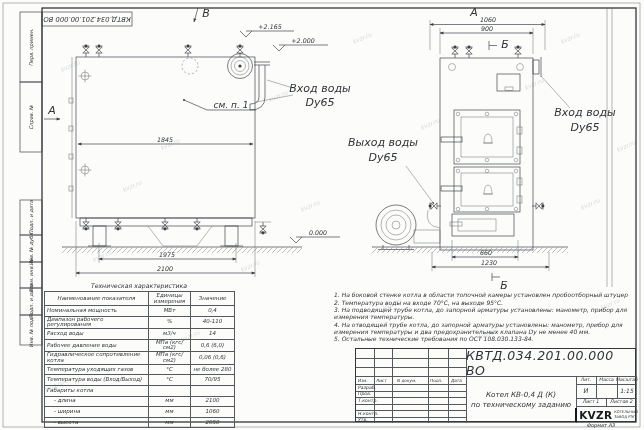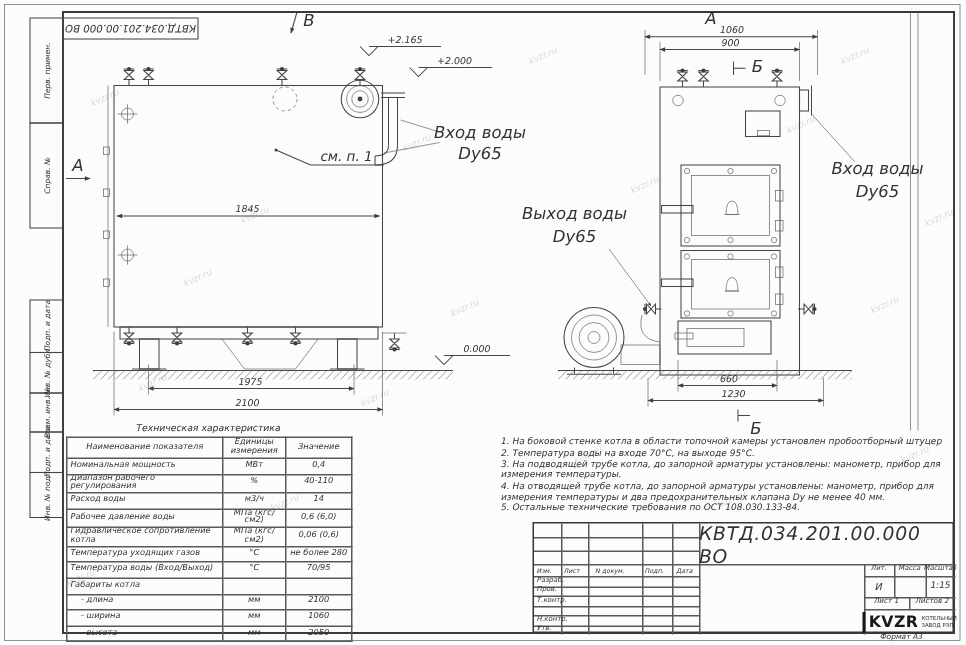--- a/index.html
+++ b/index.html
@@ -456,20 +456,24 @@
     <div class="txt" style="left:74px;top:29.5px;font-size:4.2px">Подп.</div>
     <div class="txt" style="left:95px;top:29.5px;font-size:4.2px">Дата</div>
 
     <div class="txt" style="left:2px;top:36.8px">Разраб.</div>
     <div class="txt" style="left:2px;top:43.3px">Пров.</div>
     <div class="txt" style="left:2px;top:49.8px">Т.контр.</div>
     <div class="txt" style="left:2px;top:62.5px">Н.контр.</div>
     <div class="txt" style="left:2px;top:69px">Утв.</div>
 
     <div class="docnum">КВТД.034.201.00.000 ВО</div>
+    <div class="ttl">
+      <span>Котел КВ-0,4 Д (К)</span>
+      <span>по техническому заданию</span>
+    </div>
 
     <div class="txt ctr" style="left:220px;top:27px;width:20px;height:8px">Лит.</div>
     <div class="txt ctr" style="left:240px;top:27px;width:21px;height:8px">Масса</div>
     <div class="txt ctr" style="left:261px;top:27px;width:20px;height:8px">Масштаб</div>
     <div class="txt ctr" style="left:220px;top:35px;width:20px;height:14px;font-size:6.5px">И</div>
     <div class="txt ctr" style="left:261px;top:35px;width:20px;height:14px;font-size:6px">1:15</div>
     <div class="txt ctr" style="left:220px;top:49px;width:30px;height:8px;font-size:4.8px">Лист 1</div>
     <div class="txt ctr" style="left:250px;top:49px;width:31px;height:8px;font-size:4.8px">Листов 2</div>
 
     <div class="logo">

